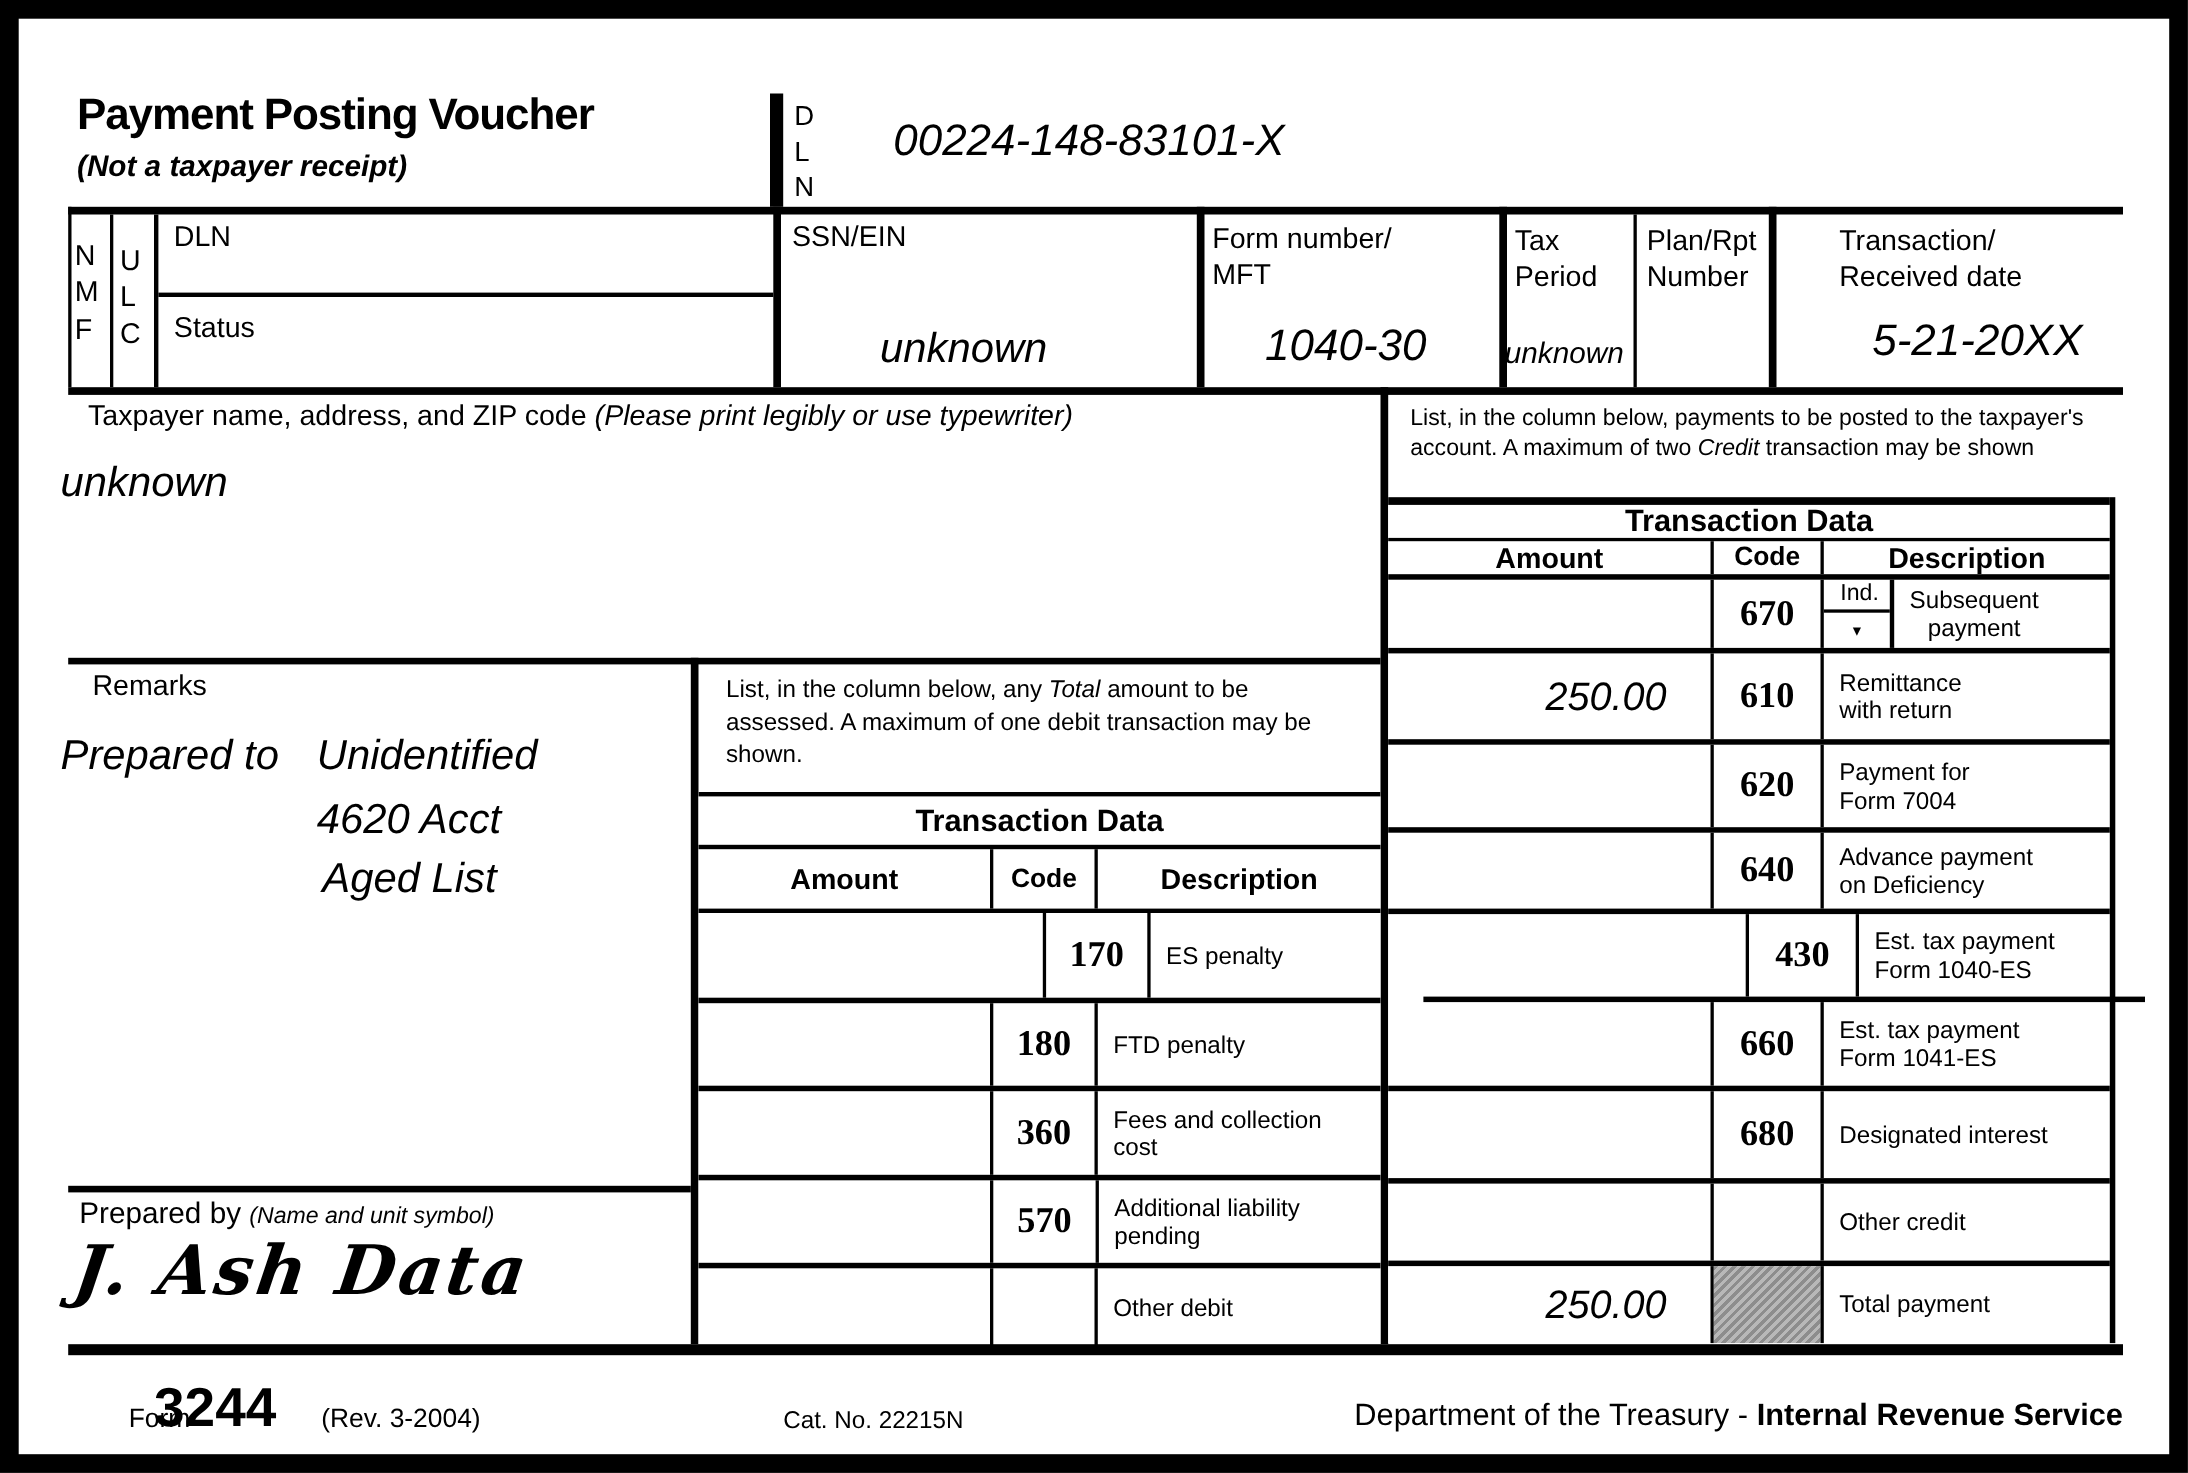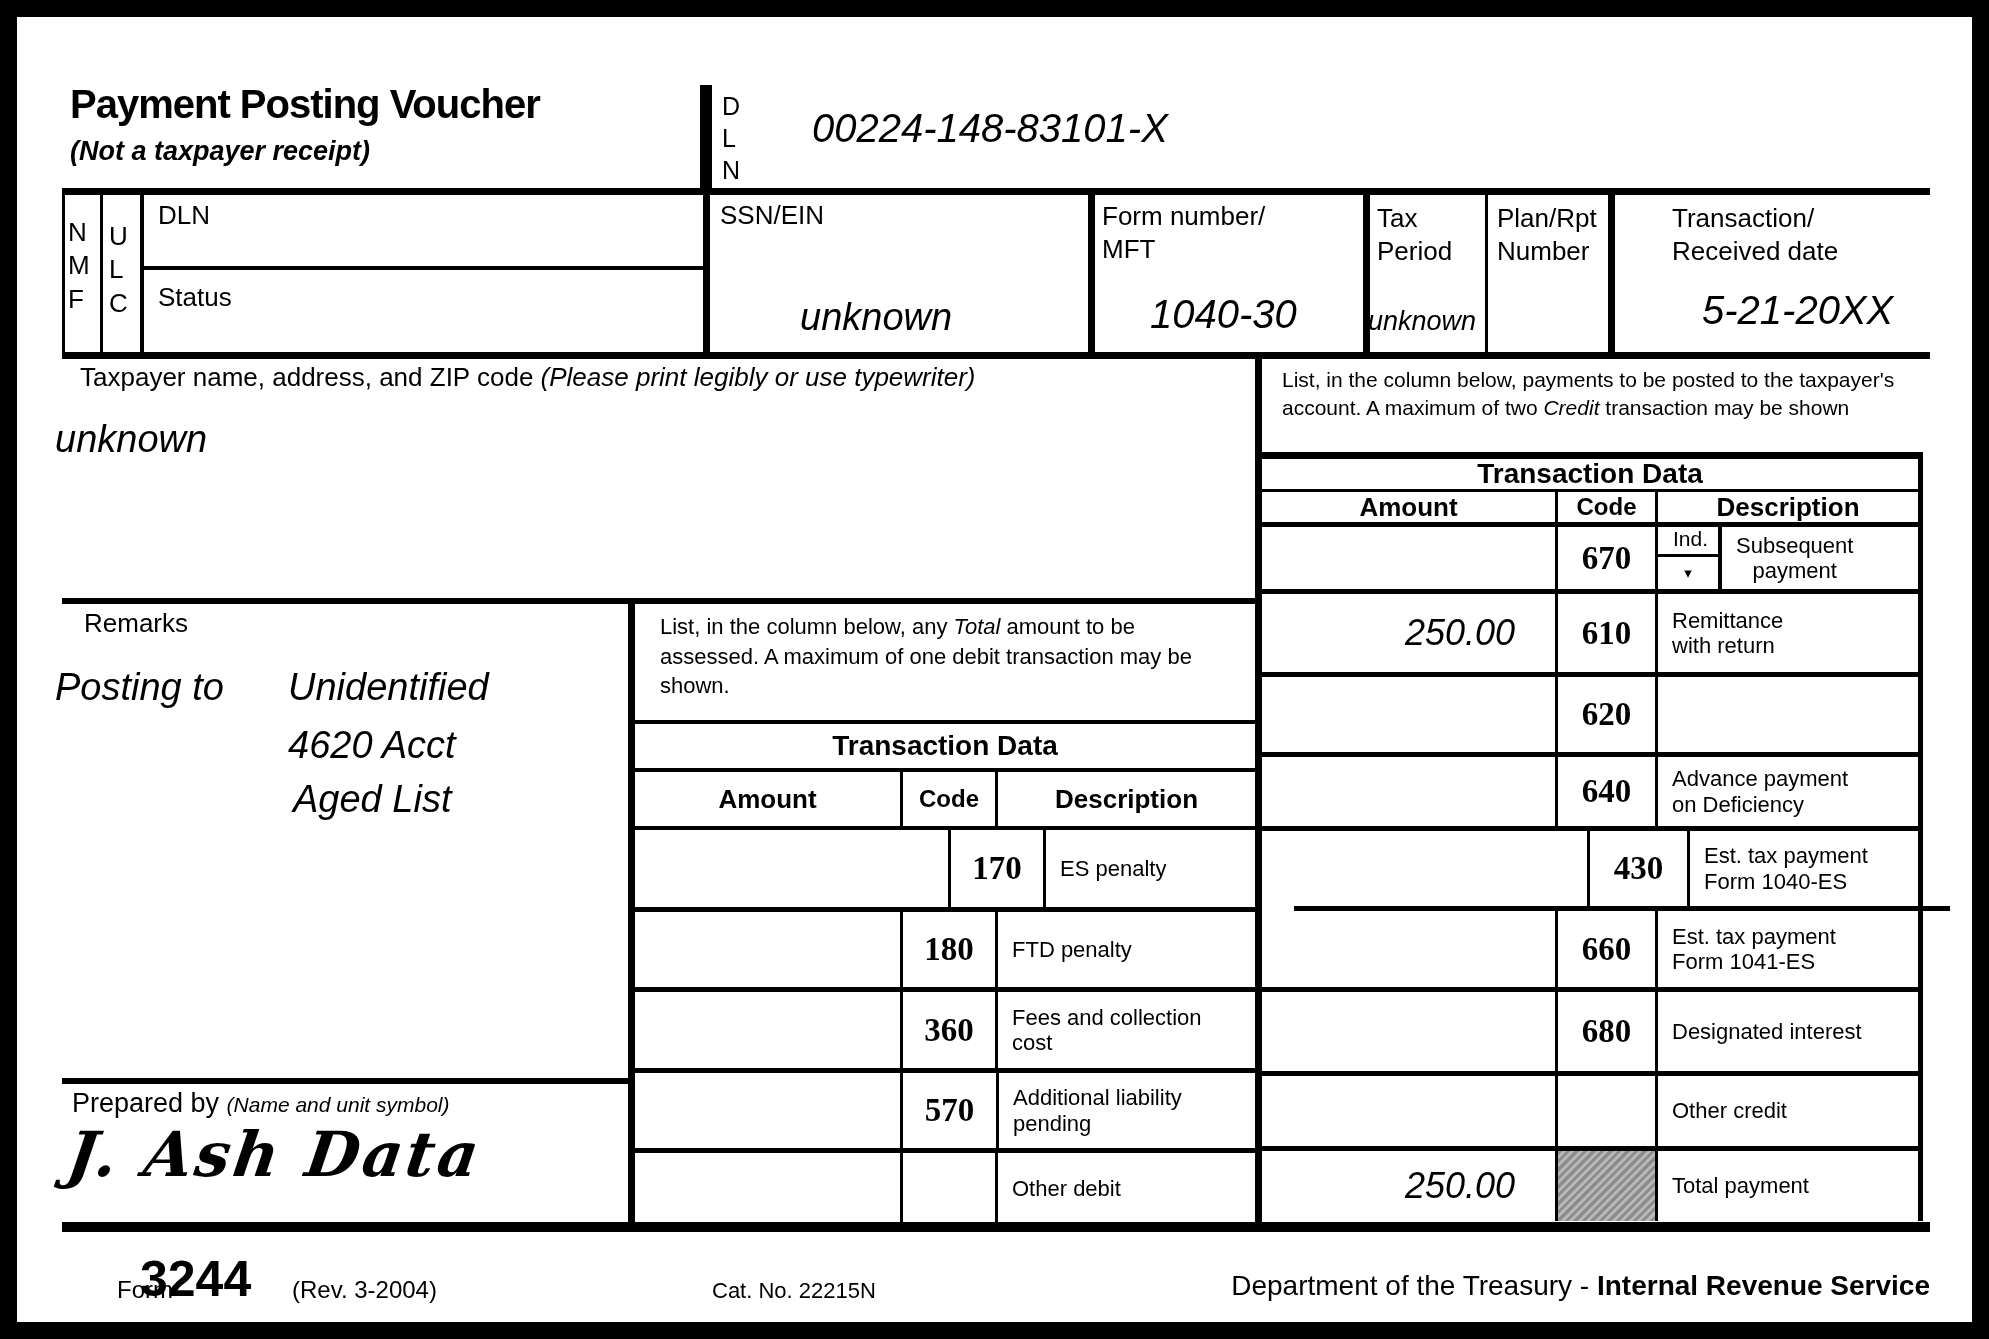--- a/index.html
+++ b/index.html
@@ -118,20 +118,22 @@
 
   <div class="trow bb5" style="height:83px;">
     <div class="cell c-amt amt-val" style="width:296px;">250.00</div>
     <div class="cell c-code" style="width:100px;">610</div>
     <div class="cell c-desc" style="flex:1;">Remittance
 with return</div>
   </div>
   <div class="trow bb5" style="height:80px;">
     <div class="cell c-amt amt-val" style="width:296px;"></div>
     <div class="cell c-code" style="width:100px;">620</div>
+    <div class="cell c-desc" style="flex:1;">Payment for
+Form 7004</div>
   </div>
   <div class="trow bb5" style="height:74px;">
     <div class="cell c-amt amt-val" style="width:296px;"></div>
     <div class="cell c-code" style="width:100px;">640</div>
     <div class="cell c-desc" style="flex:1;">Advance payment
 on Deficiency</div>
   </div>
   <div class="trow bb5" style="height:80px;margin-left:32px;">
     <div class="cell c-amt amt-val" style="width:296px;"></div>
     <div class="cell c-code" style="width:100px;">430</div>
@@ -156,21 +158,21 @@
   </div>
   <div class="trow" style="height:70px;">
     <div class="cell c-amt amt-val" style="width:296px;">250.00</div>
     <div class="cell c-code shaded" style="width:100px;"></div>
     <div class="cell c-desc" style="flex:1;">Total payment</div>
   </div>
 </div>
 
 <div class="hline" style="left:62px; top:598px; width:1193px; height:6px;"></div>
 <div class="abs lbl" style="left:84px; top:608px;">Remarks</div>
-<div class="abs val" style="left:55px; top:666px;">Posting to</div>
+<div class="abs val" style="left:55px; top:666px;">Prepared to</div>
 <div class="abs val" style="left:288px; top:666px;">Unidentified</div>
 <div class="abs val" style="left:288px; top:724px;">4620 Acct</div>
 <div class="abs val" style="left:293px; top:778px;">Aged List</div>
 
 <div class="vline" style="left:628px; top:598px; width:7px; height:624px;"></div>
 <div class="abs instr" style="left:660px; top:612px; width:560px; font-size:22px;">
   <span>List, in the column below, any </span><span class="em">Total</span><span> amount to be assessed. A maximum of one debit transaction may be shown.</span>
 </div>
 
 <div class="tbl" style="left:635px; top:720px; width:620px;">

